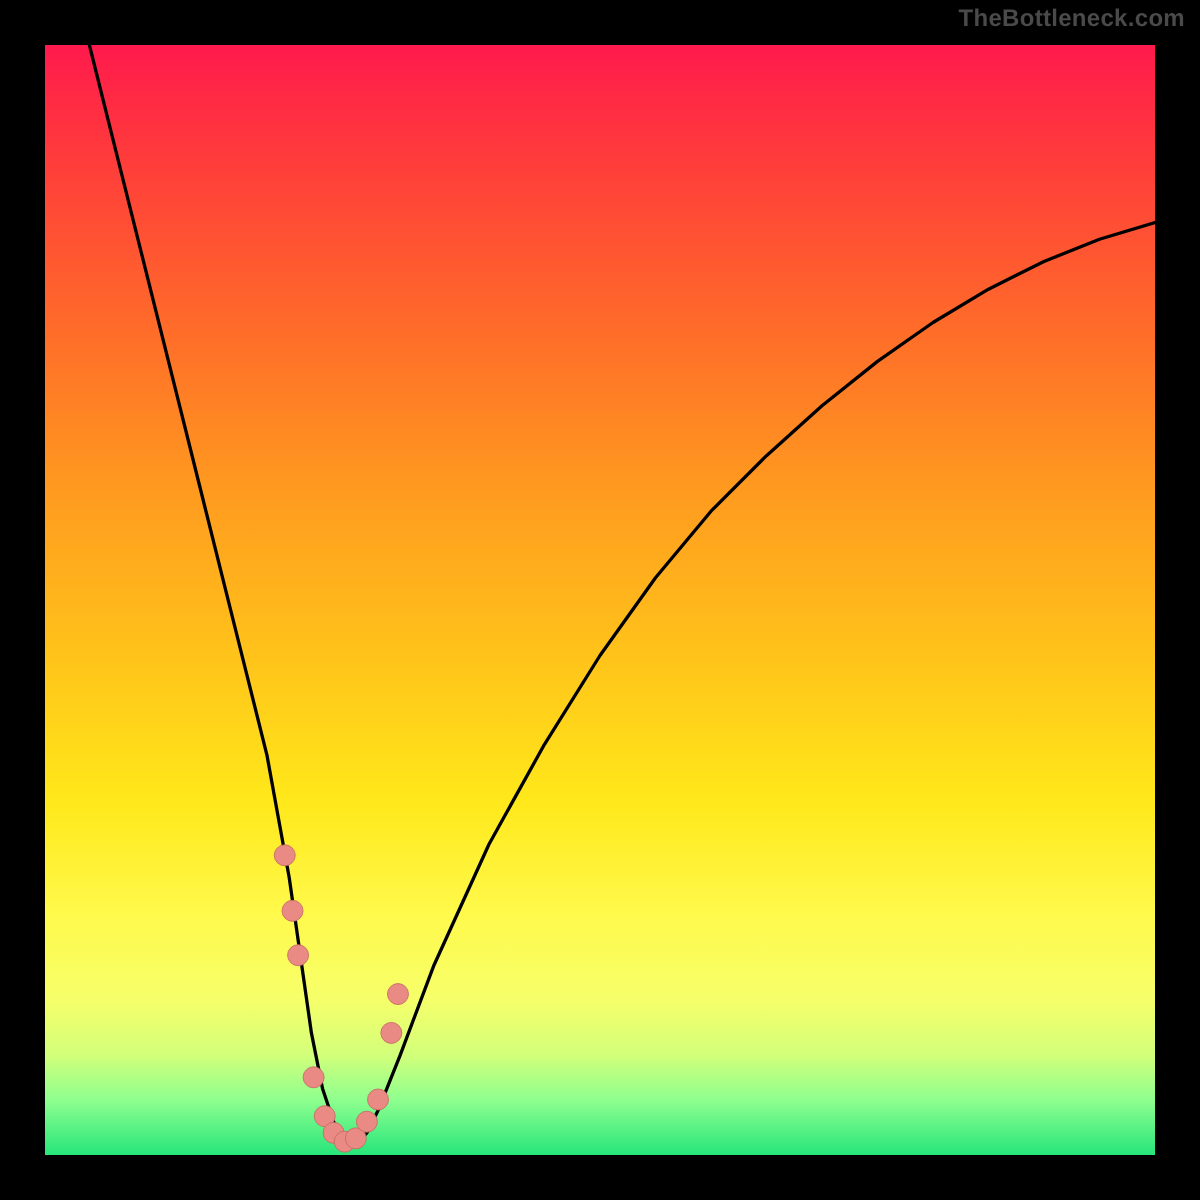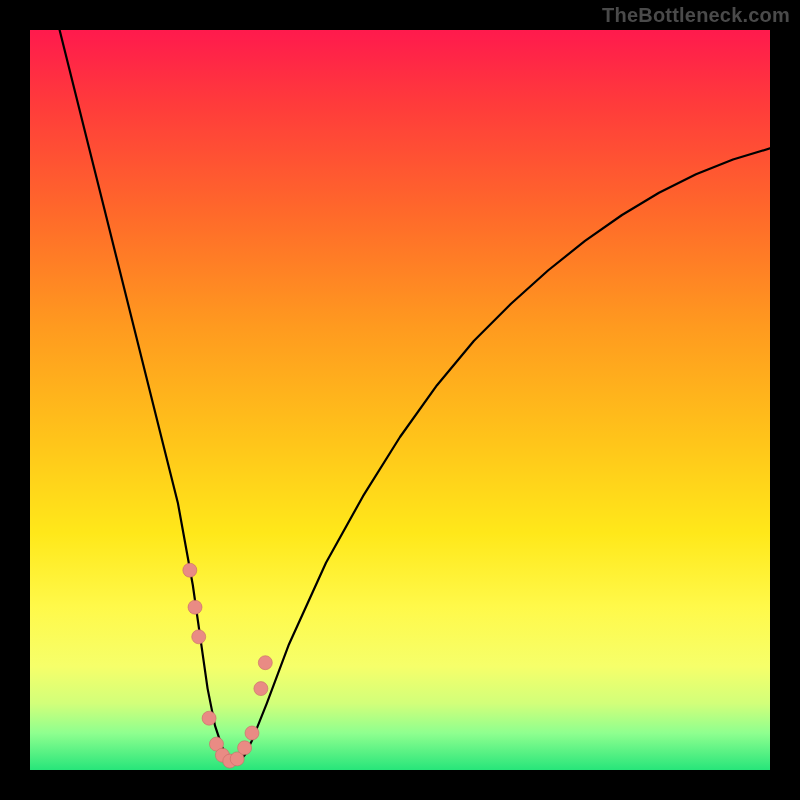--- a/index.html
+++ b/index.html
@@ -36,21 +36,21 @@
       #d2ff7a 91%,
       #8fff8f 95%,
       #27e57a 100%
     );
   }
   .watermark {
     position: absolute;
     top: 4px;
     right: 10px;
     color: #4a4a4a;
-    font-size: 20px;
+    font-size: 16px;
     font-weight: 600;
     letter-spacing: 0.2px;
     user-select: none;
   }
   svg.curve {
     position: absolute;
     inset: 0;
     width: 100%;
     height: 100%;
   }

